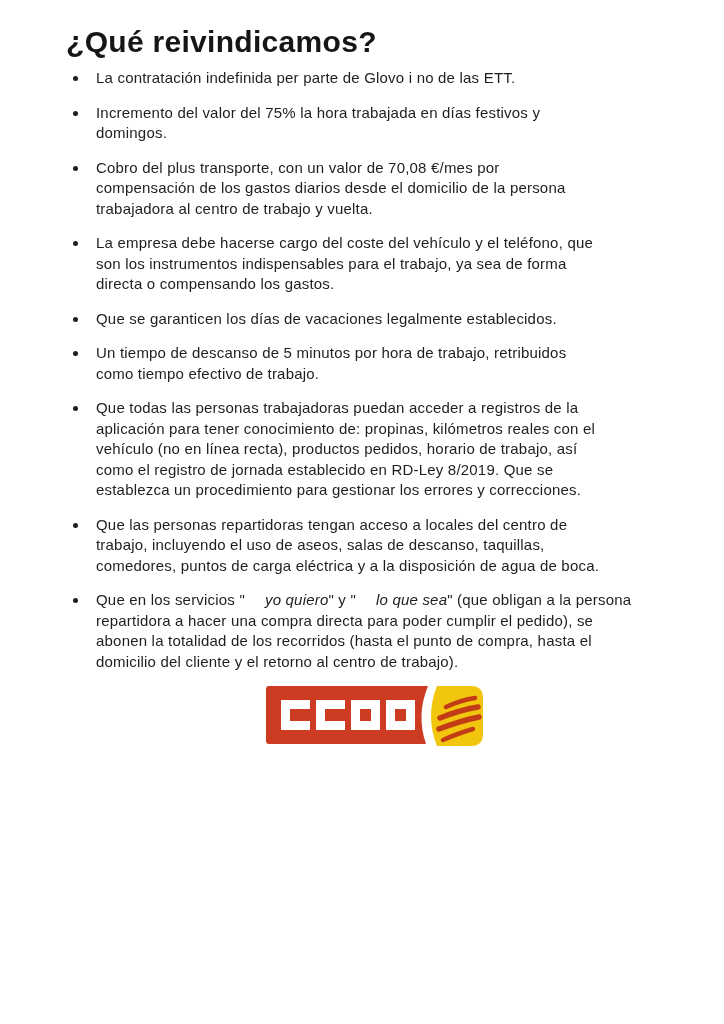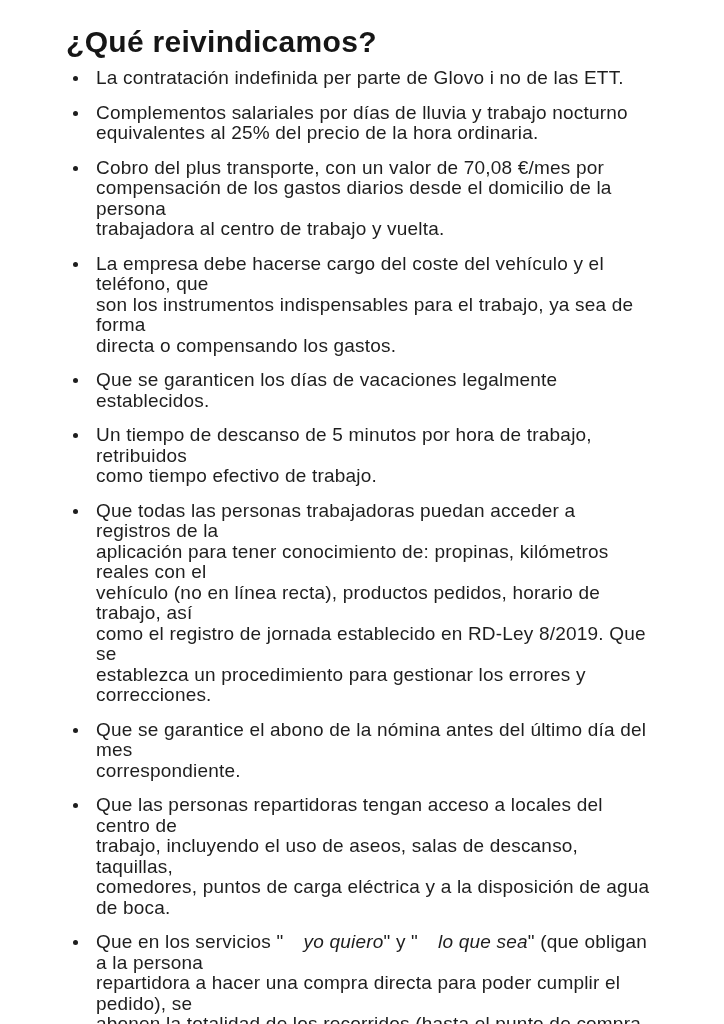--- a/index.html
+++ b/index.html
@@ -33,21 +33,21 @@
   }
   ul.demands{
     list-style:none;
     margin:0;
     padding:0 0 0 24px;
     width:578px;
   }
   ul.demands li{
     position:relative;
     margin:0 0 14px 0;
-    font-size:19px;
+    font-size:15px;
     line-height:20.5px;
     font-weight:500;
     letter-spacing:.2px;
     white-space:pre-line;
   }
   ul.demands li::before{
     content:"";
     position:absolute;
     left:-23px;top:8px;
     width:5px;height:5px;
@@ -63,38 +63,36 @@
 </style>
 </head>
 <body>
 
 <div class="page">
 
   <h1 class="doc-title">¿Qué reivindicamos?</h1>
 
   <ul class="demands">
       <li><span>La contratación indefinida per parte de Glovo i no de las ETT.</span></li>
-      <li><span>Complementos salariales por días de lluvia y trabajo nocturno
-equivalentes al 25% del precio de la hora ordinaria.</span></li>
+      <li><span>Incremento del valor del 75% la hora trabajada en días festivos y
+domingos.</span></li>
       <li><span>Cobro del plus transporte, con un valor de 70,08 €/mes por
 compensación de los gastos diarios desde el domicilio de la persona
 trabajadora al centro de trabajo y vuelta.</span></li>
       <li><span>La empresa debe hacerse cargo del coste del vehículo y el teléfono, que
 son los instrumentos indispensables para el trabajo, ya sea de forma
 directa o compensando los gastos.</span></li>
       <li><span>Que se garanticen los días de vacaciones legalmente establecidos.</span></li>
       <li><span>Un tiempo de descanso de 5 minutos por hora de trabajo, retribuidos
 como tiempo efectivo de trabajo.</span></li>
       <li><span>Que todas las personas trabajadoras puedan acceder a registros de la
 aplicación para tener conocimiento de: propinas, kilómetros reales con el
 vehículo (no en línea recta), productos pedidos, horario de trabajo, así
 como el registro de jornada establecido en RD-Ley 8/2019. Que se
 establezca un procedimiento para gestionar los errores y correcciones.</span></li>
-      <li><span>Que se garantice el abono de la nómina antes del último día del mes
-correspondiente.</span></li>
       <li><span>Que las personas repartidoras tengan acceso a locales del centro de
 trabajo, incluyendo el uso de aseos, salas de descanso, taquillas,
 comedores, puntos de carga eléctrica y a la disposición de agua de boca.</span></li>
       <li><span>Que en los servicios "</span><em>yo quiero</em><span>" y "</span><em>lo que sea</em><span>" (que obligan a la persona
 repartidora a hacer una compra directa para poder cumplir el pedido), se
 abonen la totalidad de los recorridos (hasta el punto de compra, hasta el
 domicilio del cliente y el retorno al centro de trabajo).</span></li>
     </ul>
 
   <div class="logo-wrap">

